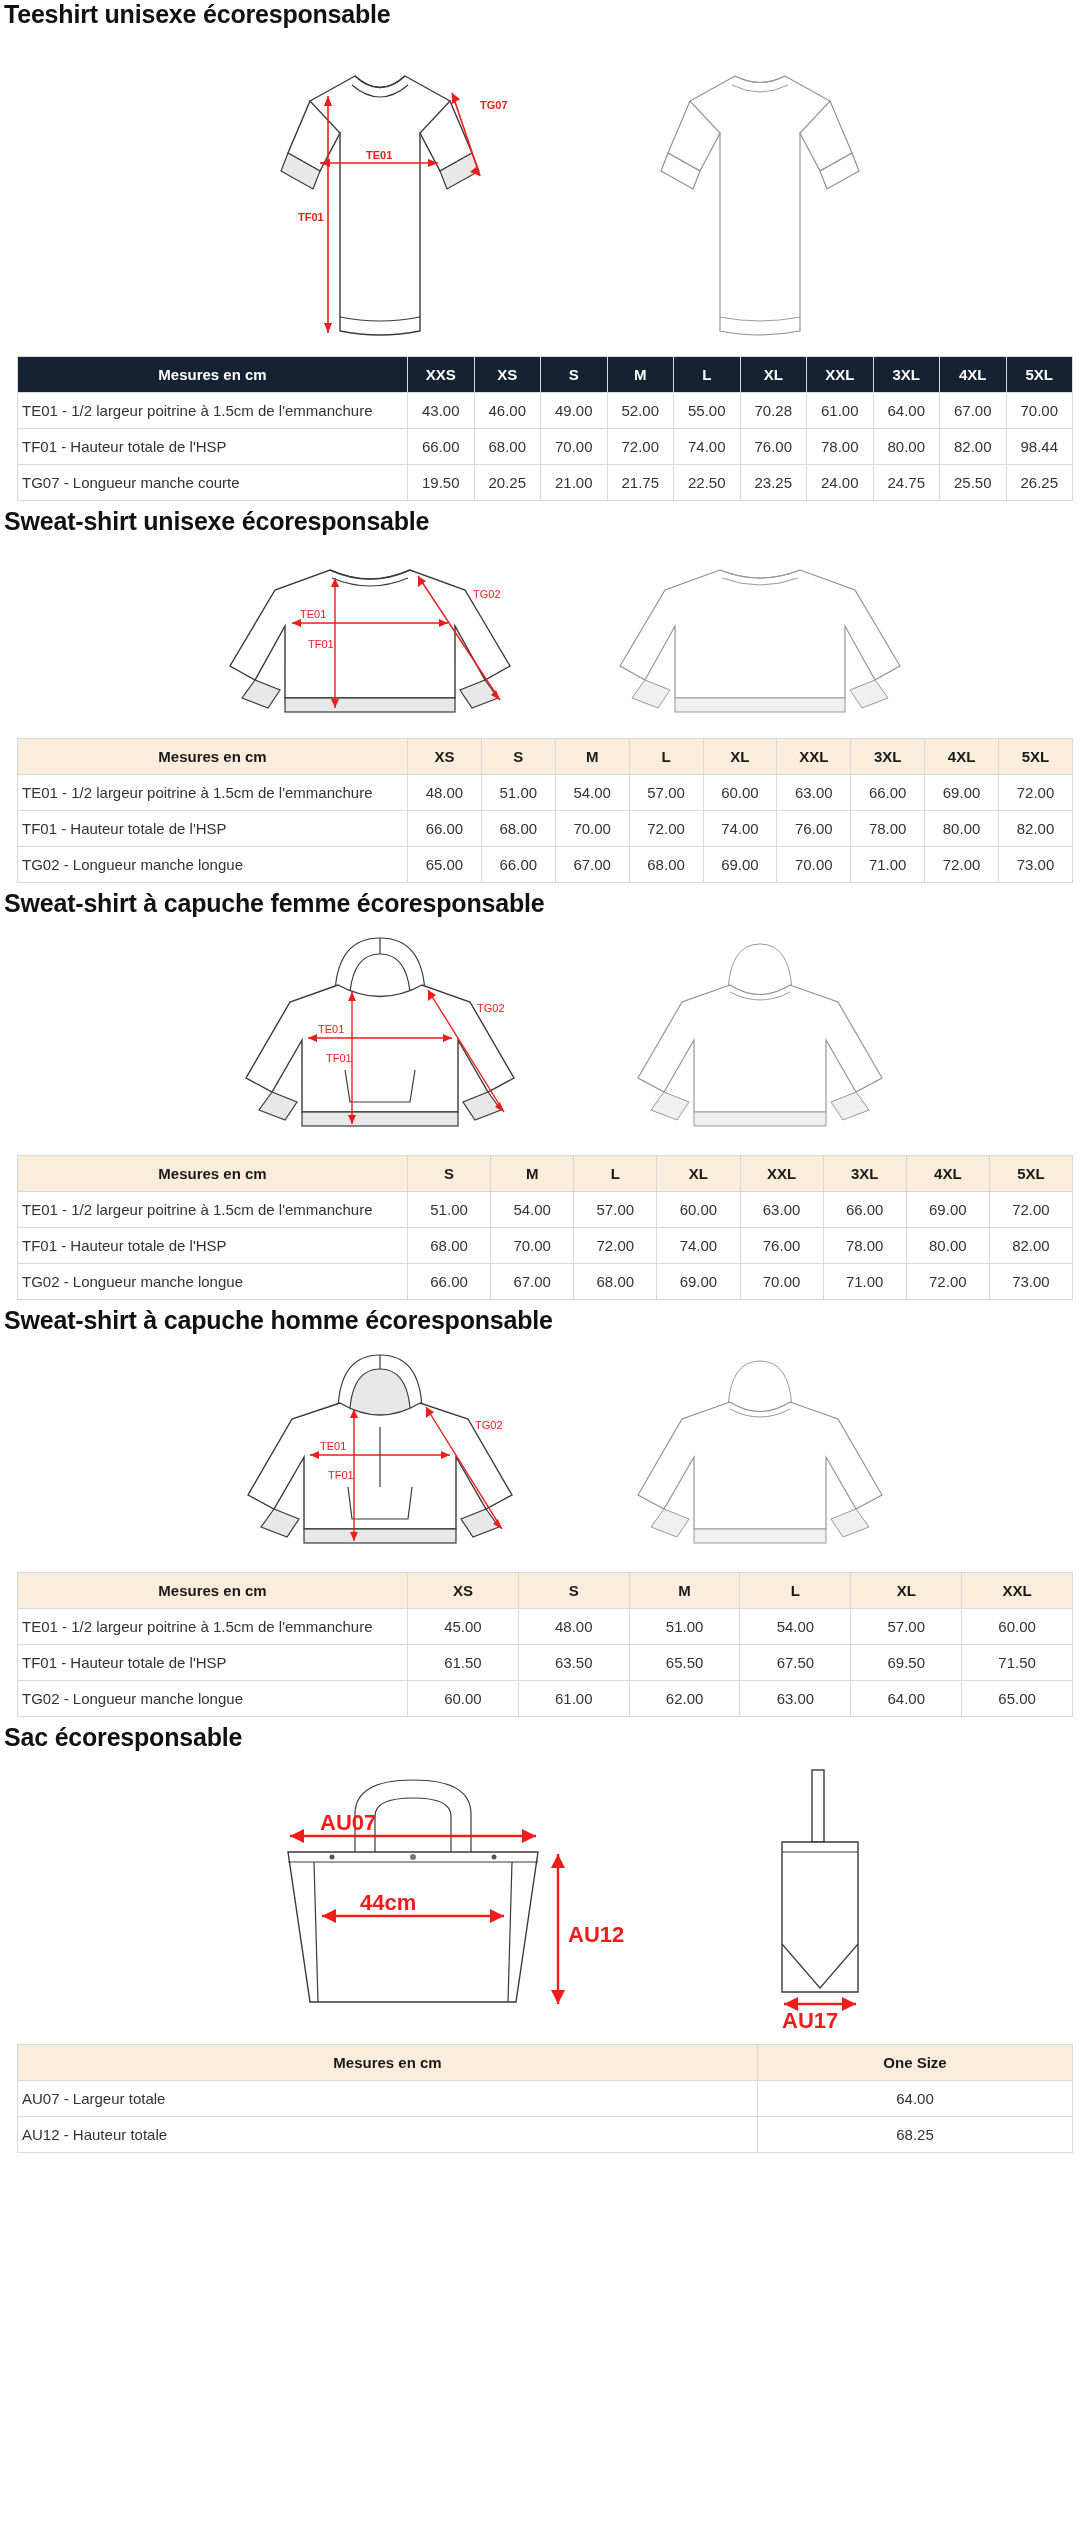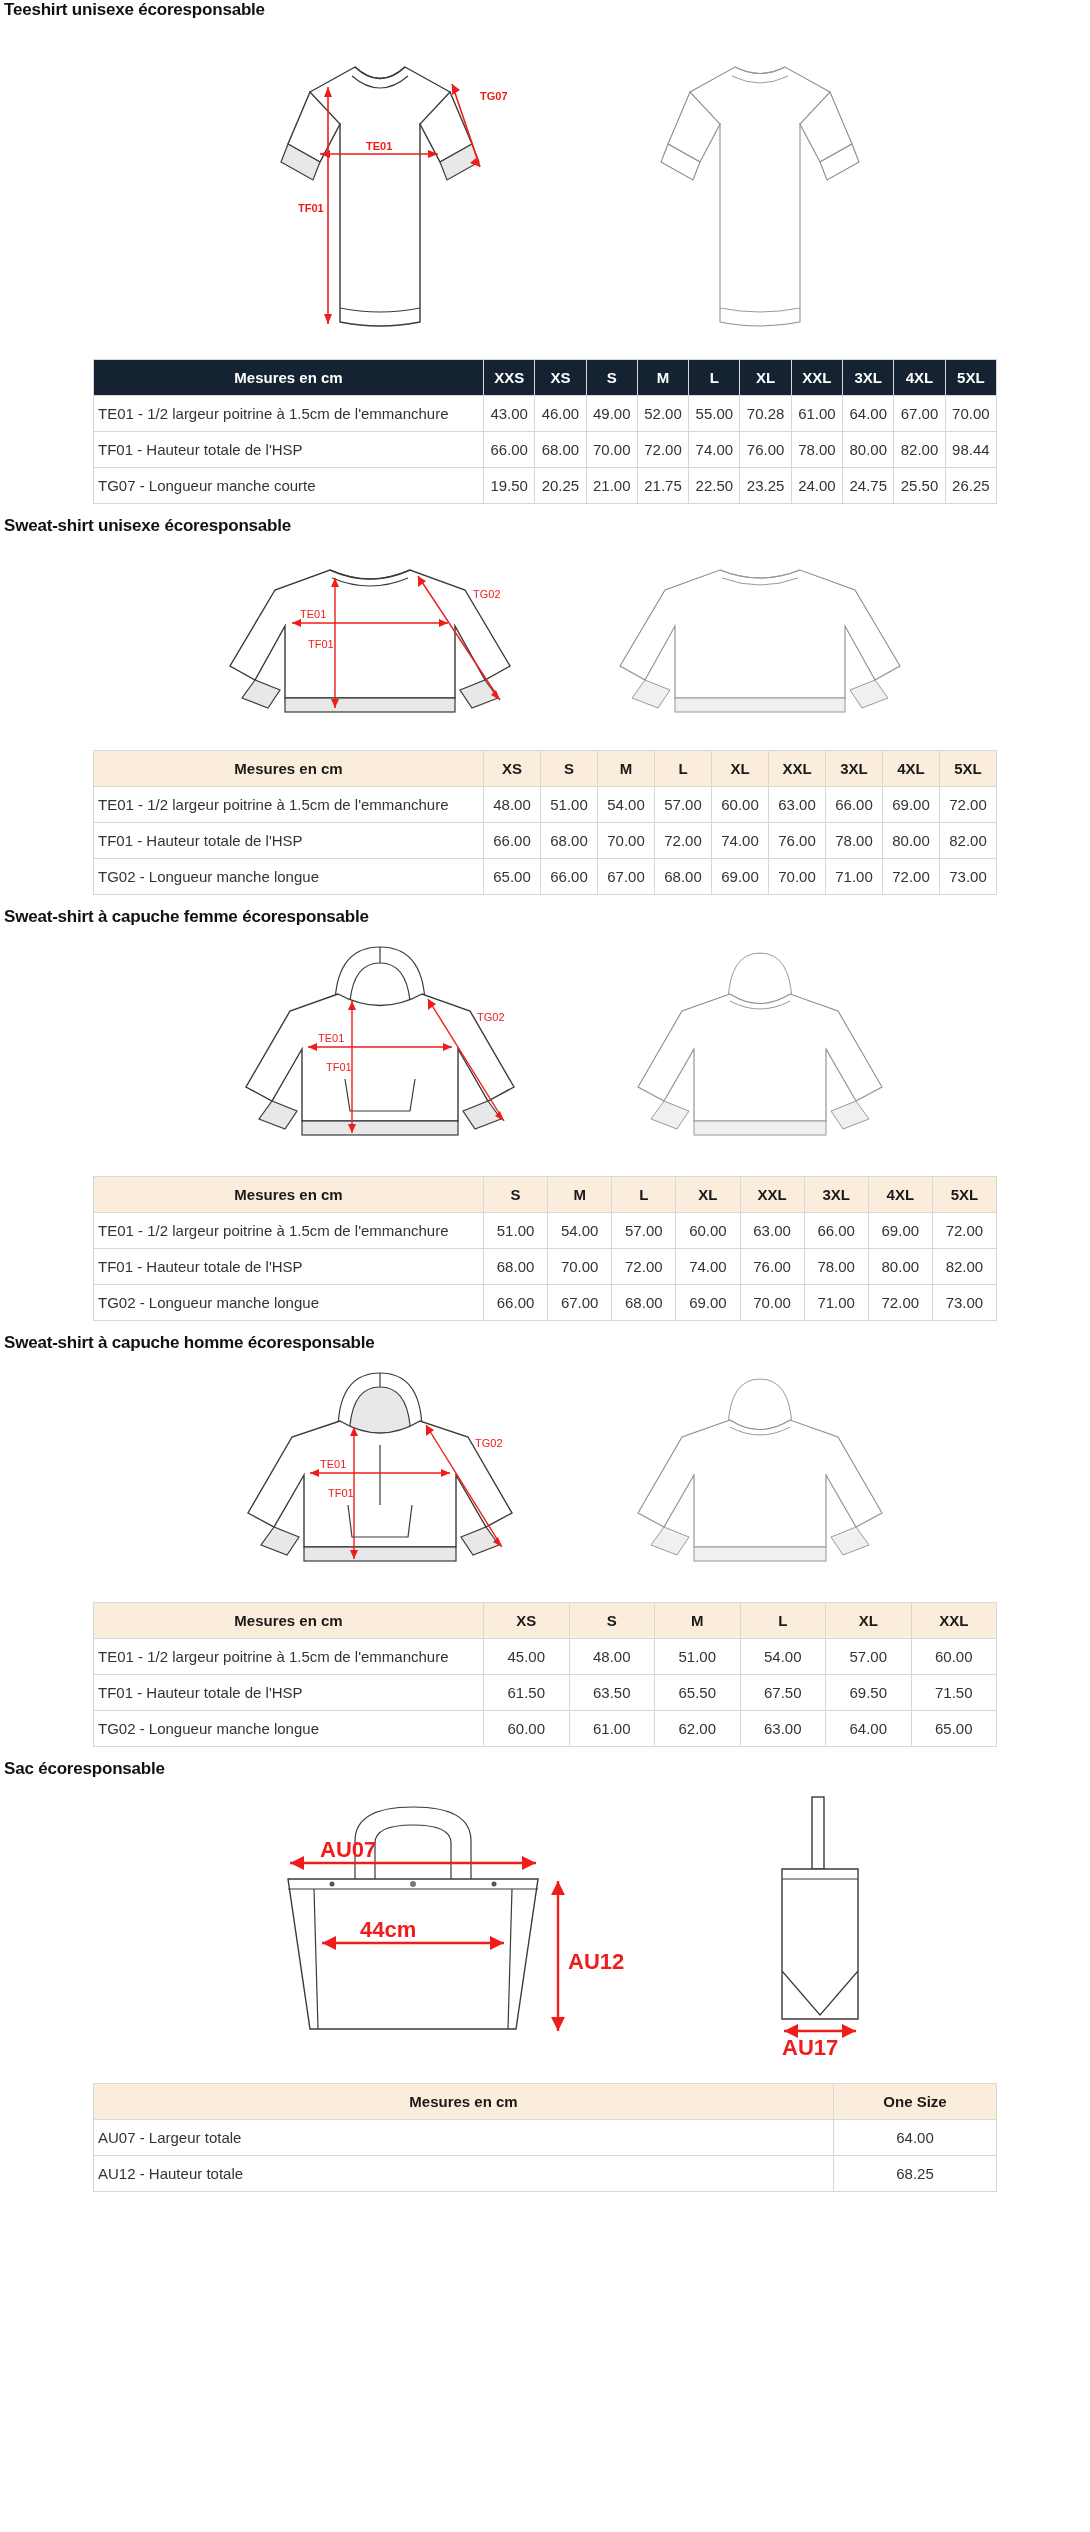--- a/index.html
+++ b/index.html
@@ -8,42 +8,42 @@
     width: 1090px;
     background: #ffffff;
     font-family: "Liberation Sans", sans-serif;
     color: #1a1a1a;
   }
   .page { width: 1090px; padding: 0 0 30px 0; }
 
   .section { margin-bottom: 6px; }
 
   h2.section-title {
-    font-size: 17px;
+    font-size: 25px;
     font-weight: bold;
     margin: 0 0 6px 0;
     padding: 0 0 0 4px;
     letter-spacing: -0.2px;
     color: #111;
   }
 
   .figure {
     width: 100%;
     display: flex;
     justify-content: center;
     align-items: flex-start;
     gap: 30px;
     padding: 6px 0 10px 0;
   }
   .figure svg { display: block; }
 
   table.size-table {
     border-collapse: collapse;
-    width: 904px;
-    margin: 12px auto;
+    width: 1056px;
+    margin: 0 auto;
     font-size: 15px;
   }
   table.size-table th, table.size-table td {
     border: 1px solid #d8d8d8;
     text-align: center;
     padding: 9px 4px;
     font-weight: normal;
     white-space: nowrap;
   }
   table.size-table thead th {

